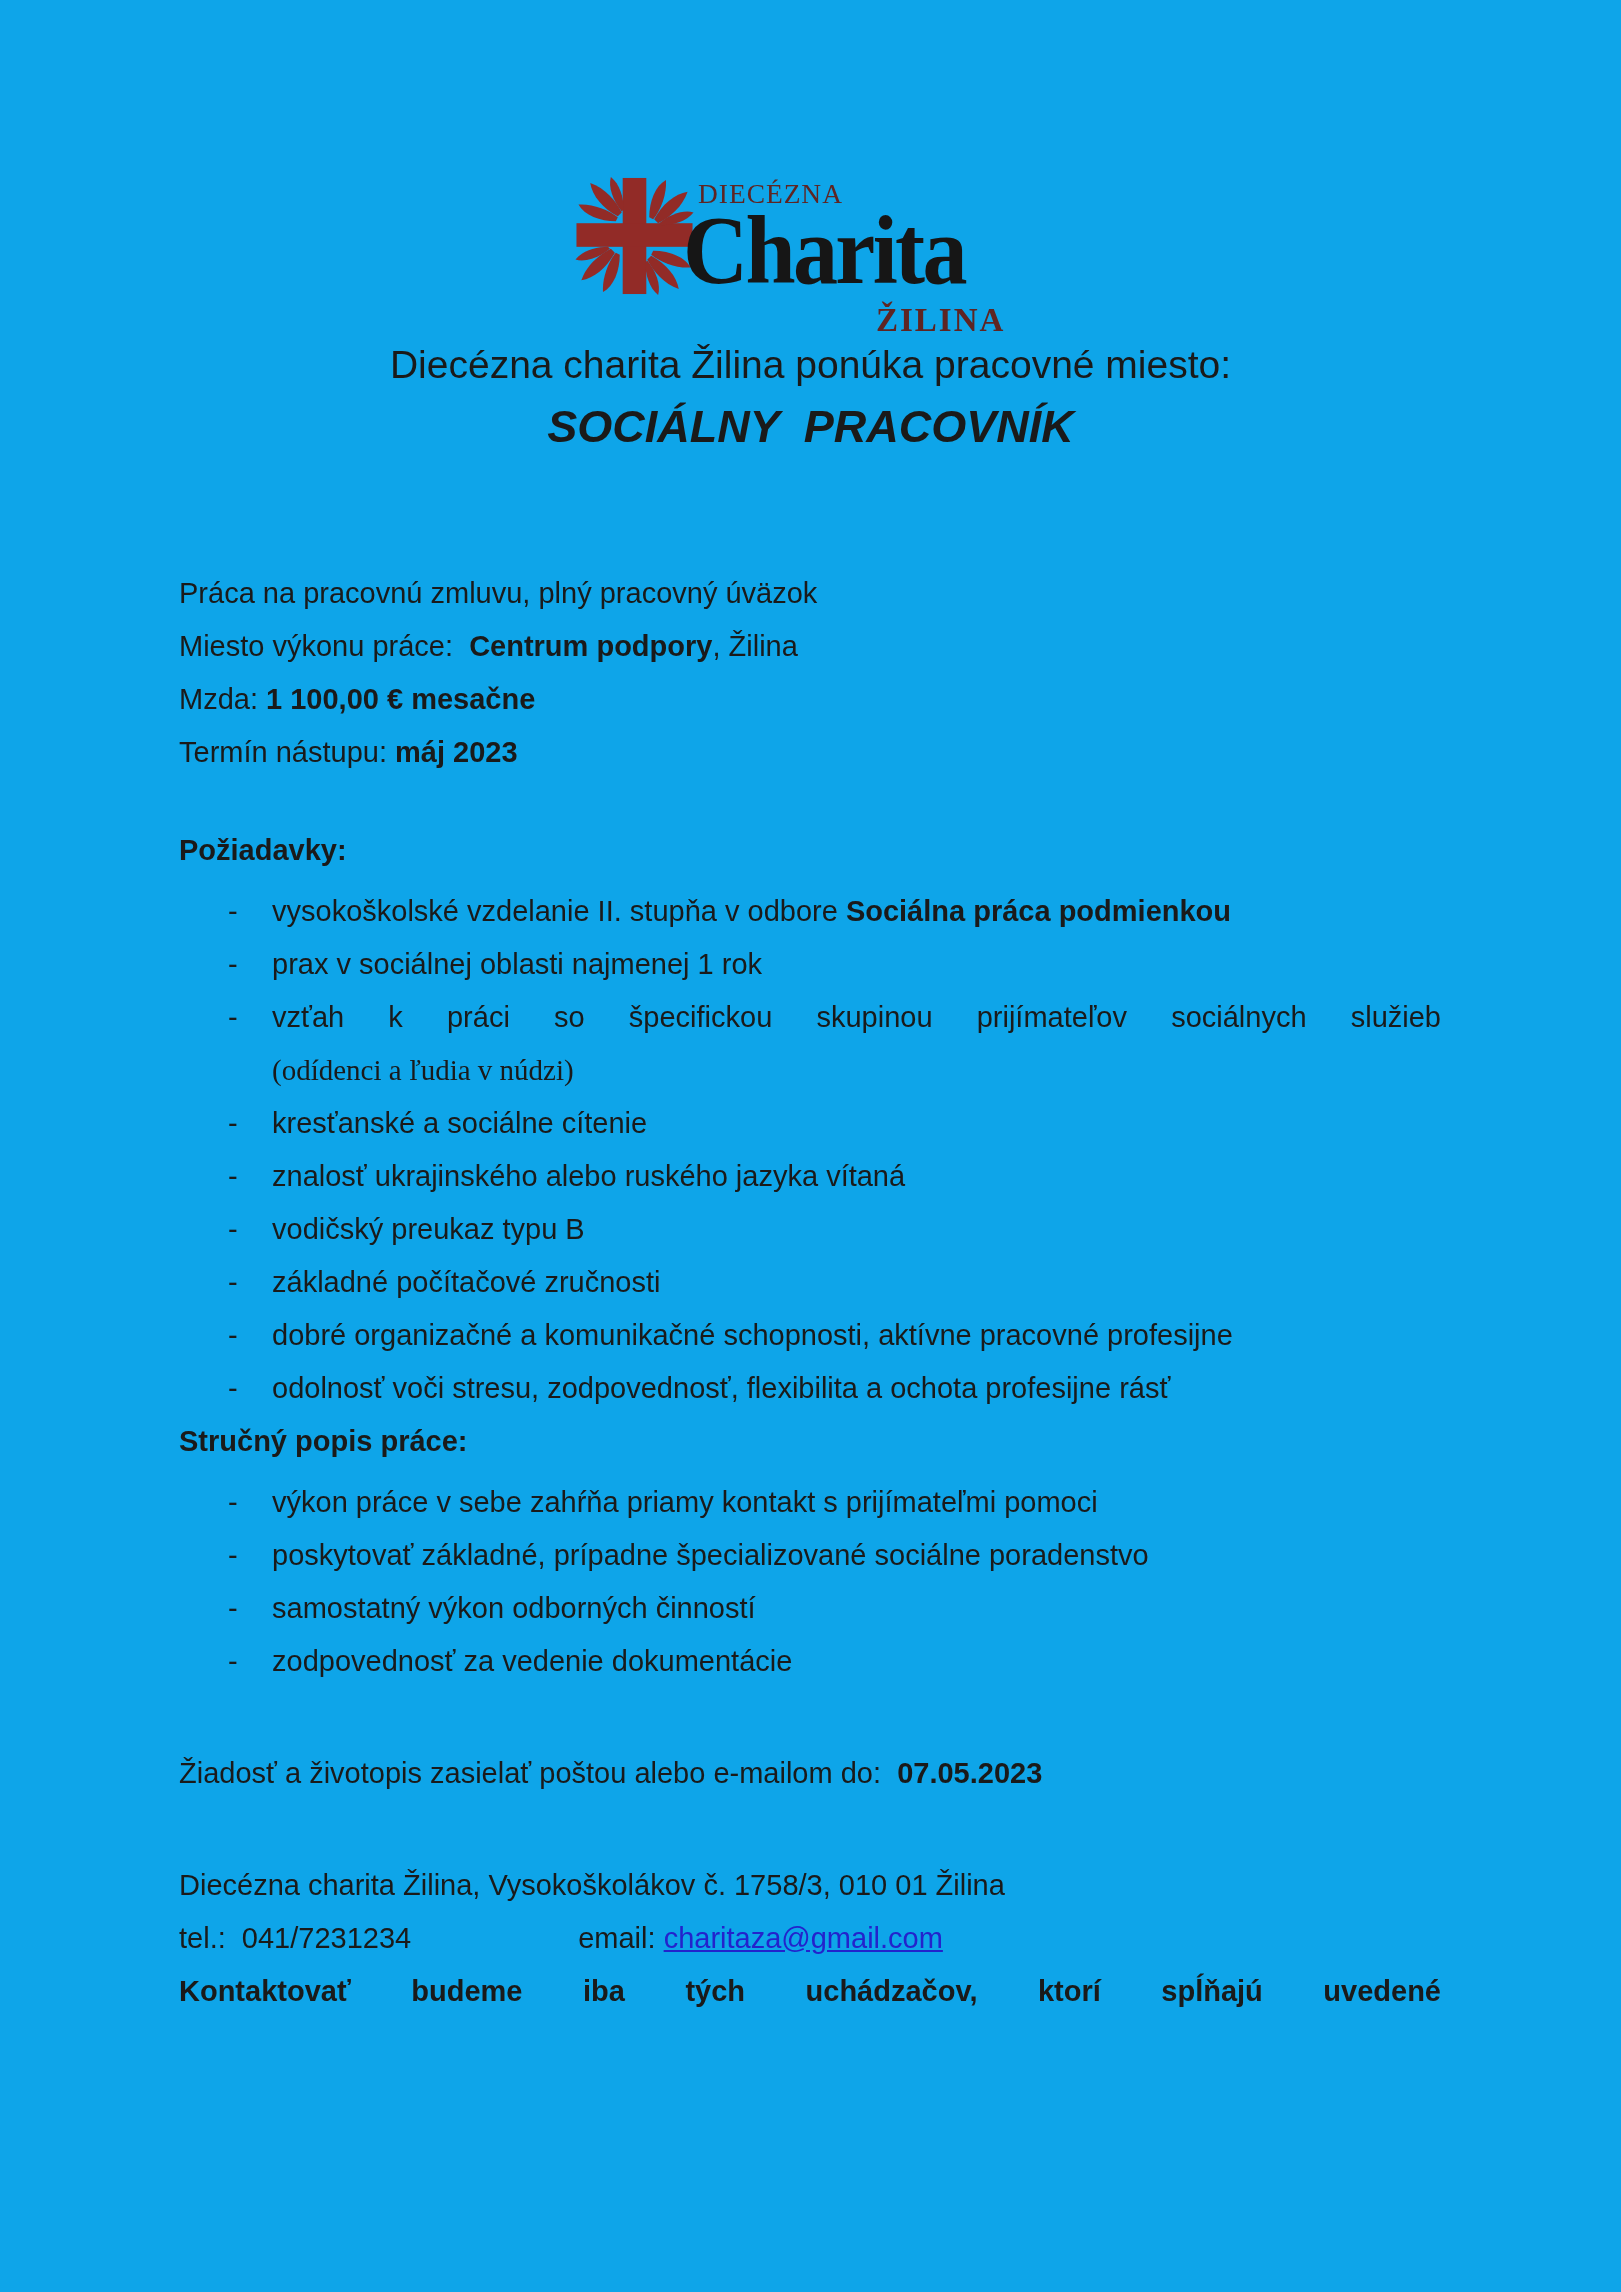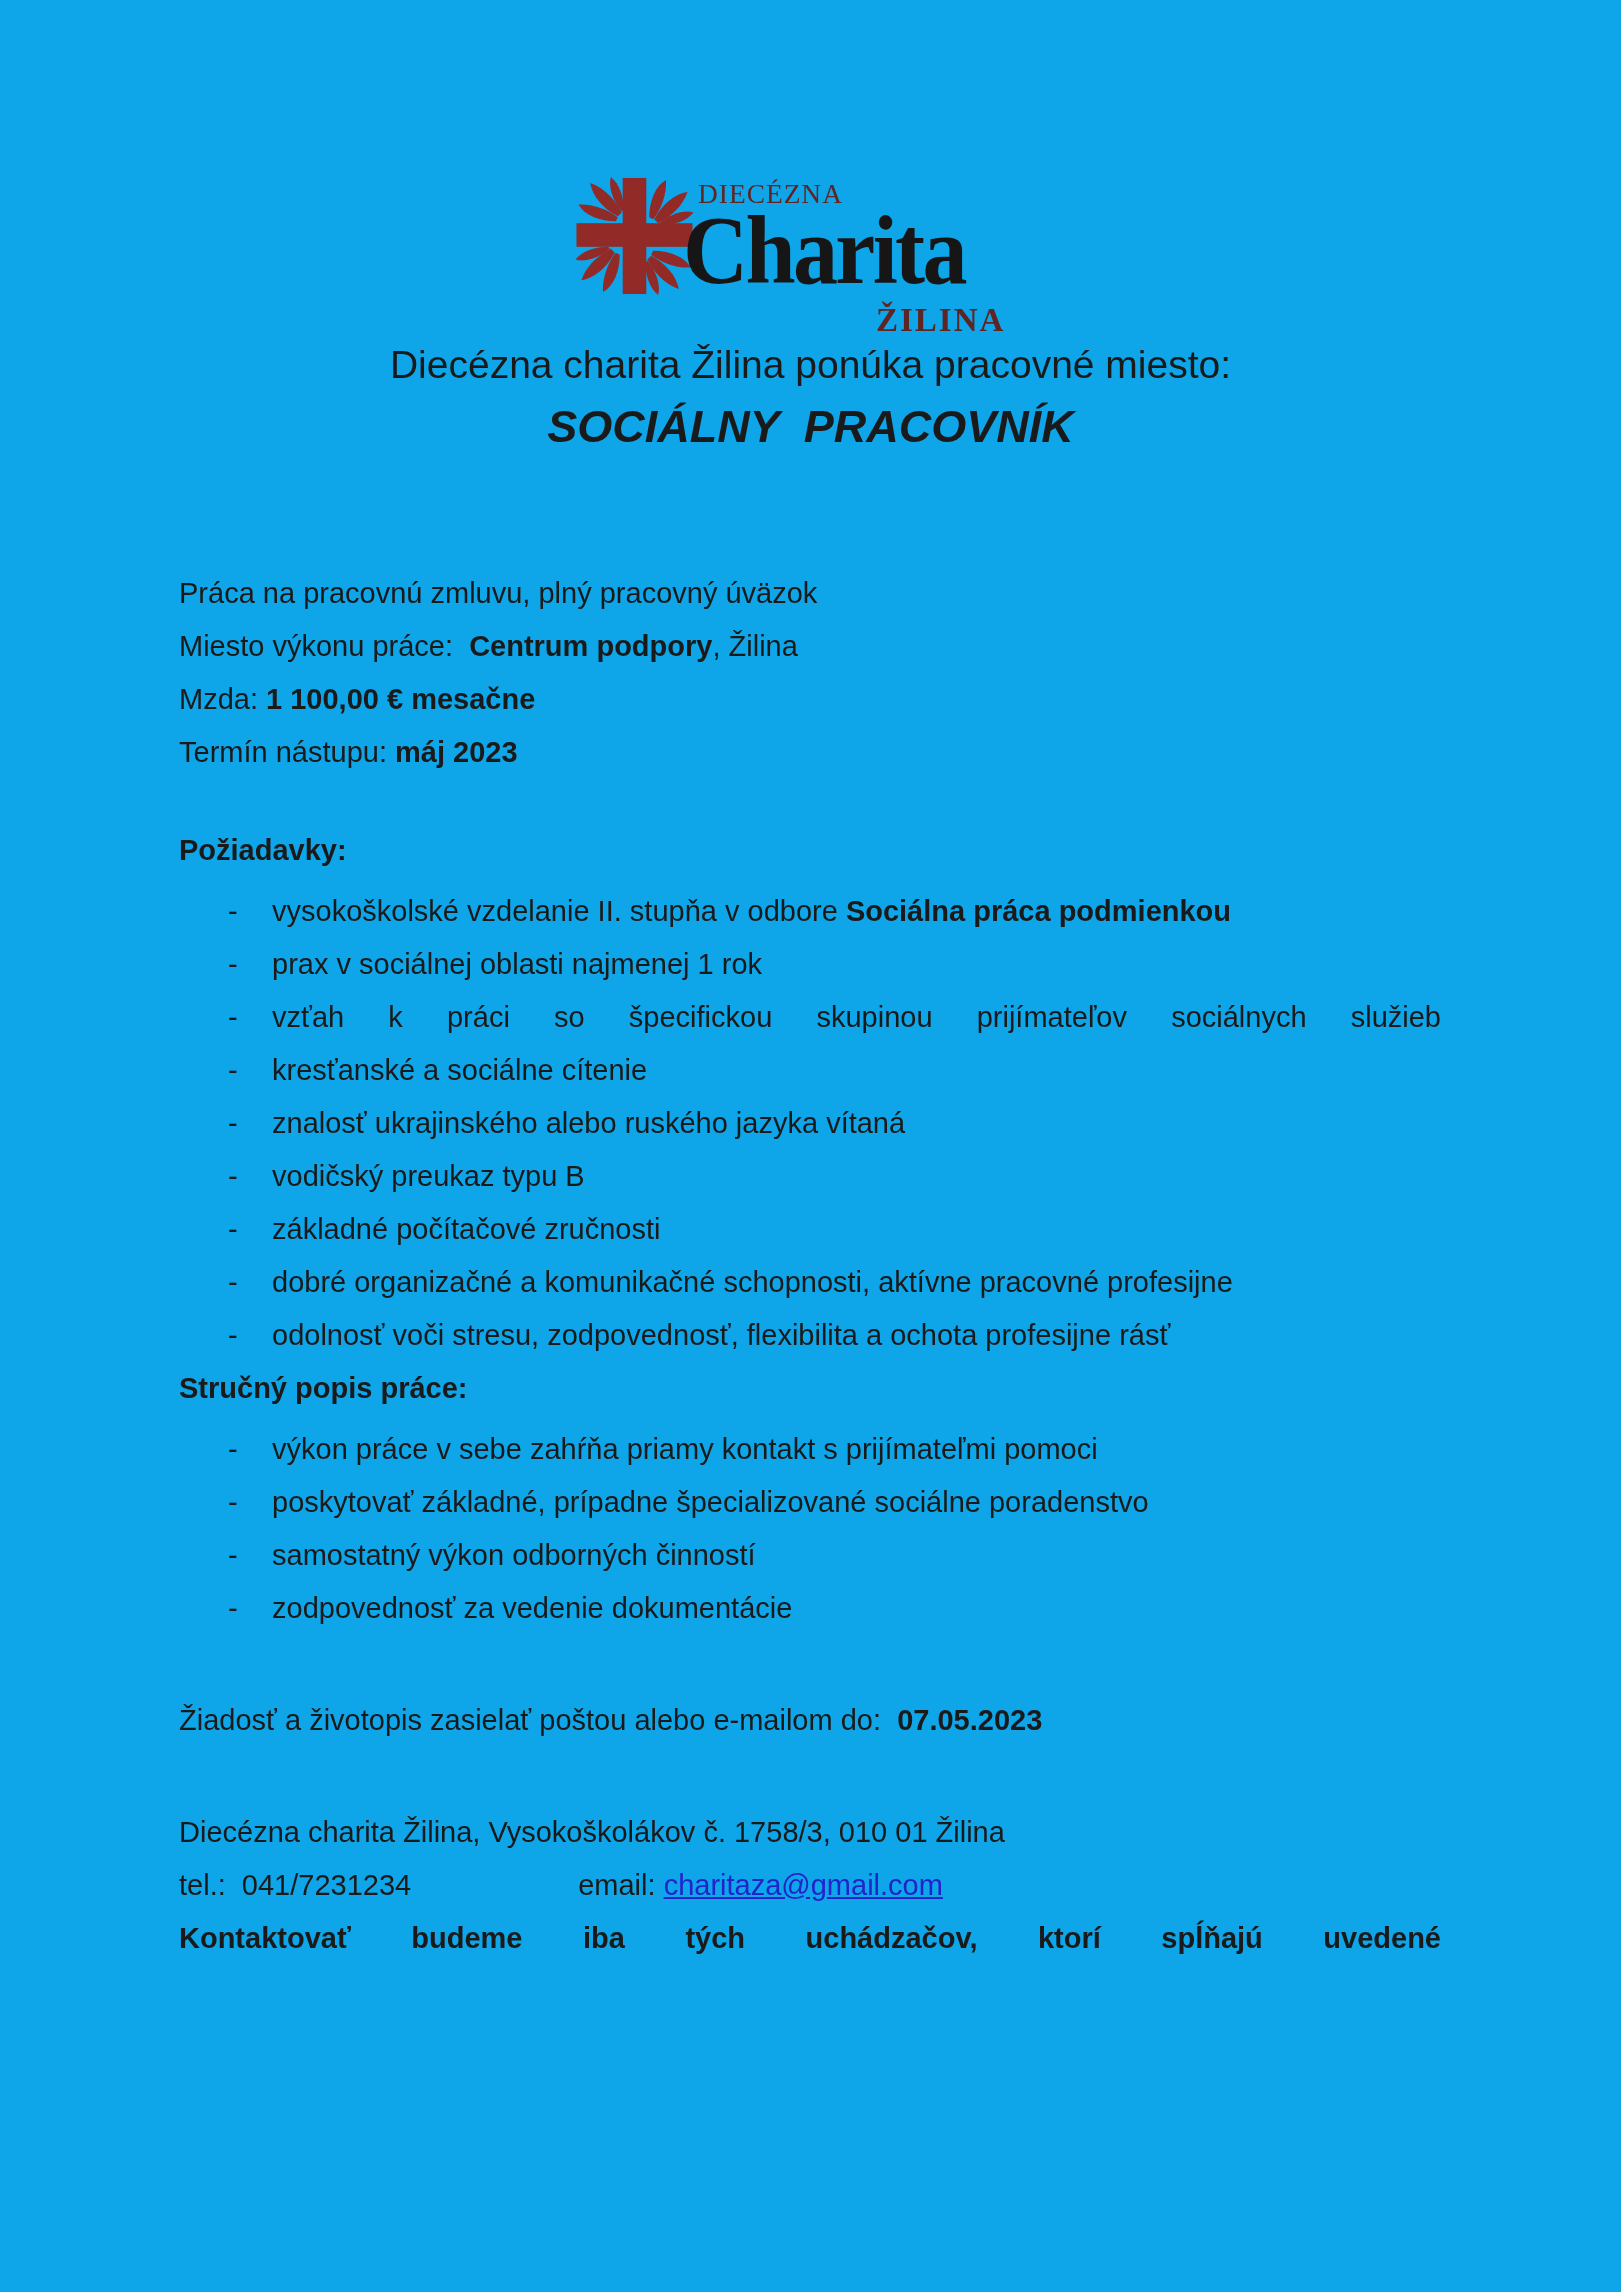--- a/index.html
+++ b/index.html
@@ -82,20 +82,24 @@
       </div>
     <div class="line bullet">
         <span class="dash">-</span>
         <span class="btext">prax v sociálnej oblasti najmenej 1 rok</span>
       </div>
     <div class="line bullet">
         <span class="dash">-</span>
         <span class="btext just">vzťah k&nbsp;práci so špecifickou skupinou prijímateľov sociálnych služieb</span>
       </div>
     <div class="line bullet">
+        <span class="dash"></span>
+        <span class="btext serif-note">(odídenci a ľudia v núdzi)</span>
+      </div>
+    <div class="line bullet">
         <span class="dash">-</span>
         <span class="btext">kresťanské a sociálne cítenie</span>
       </div>
     <div class="line bullet">
         <span class="dash">-</span>
         <span class="btext">znalosť ukrajinského alebo ruského jazyka vítaná</span>
       </div>
     <div class="line bullet">
         <span class="dash">-</span>
         <span class="btext">vodičský preukaz typu B</span>

